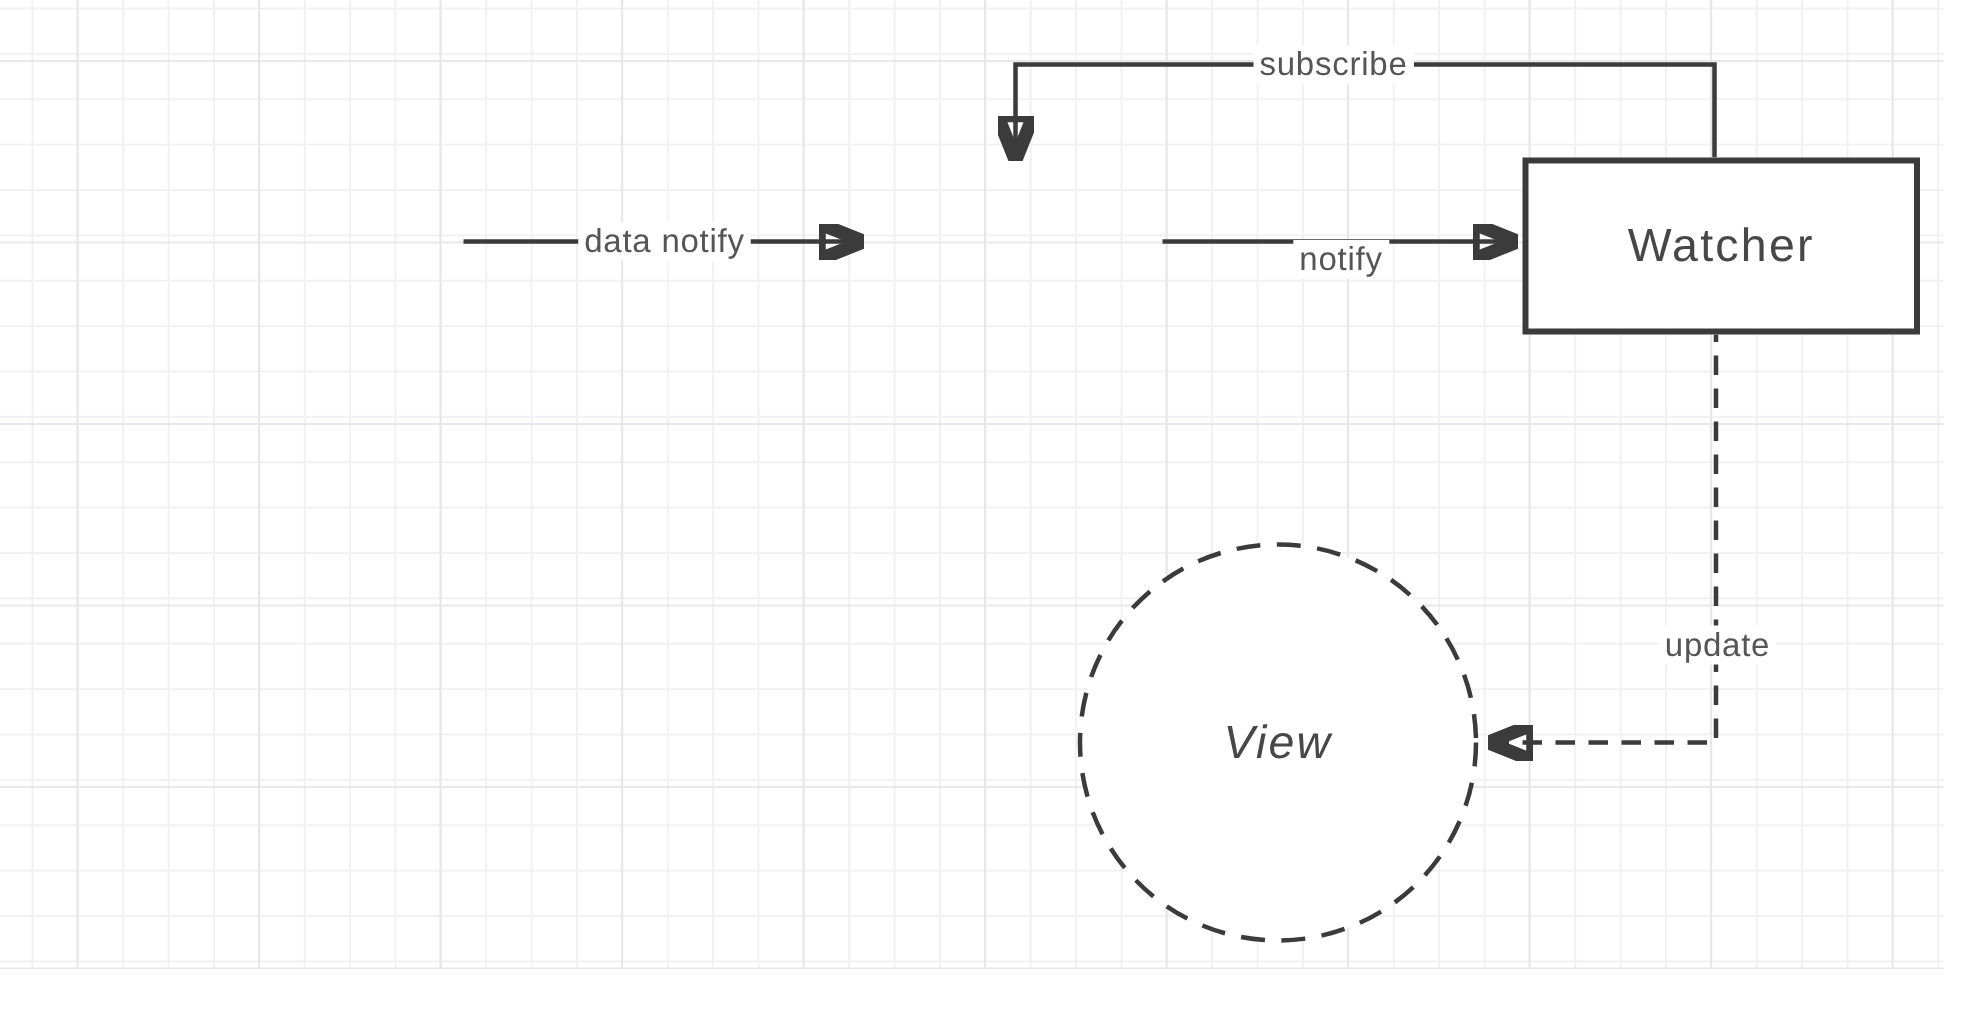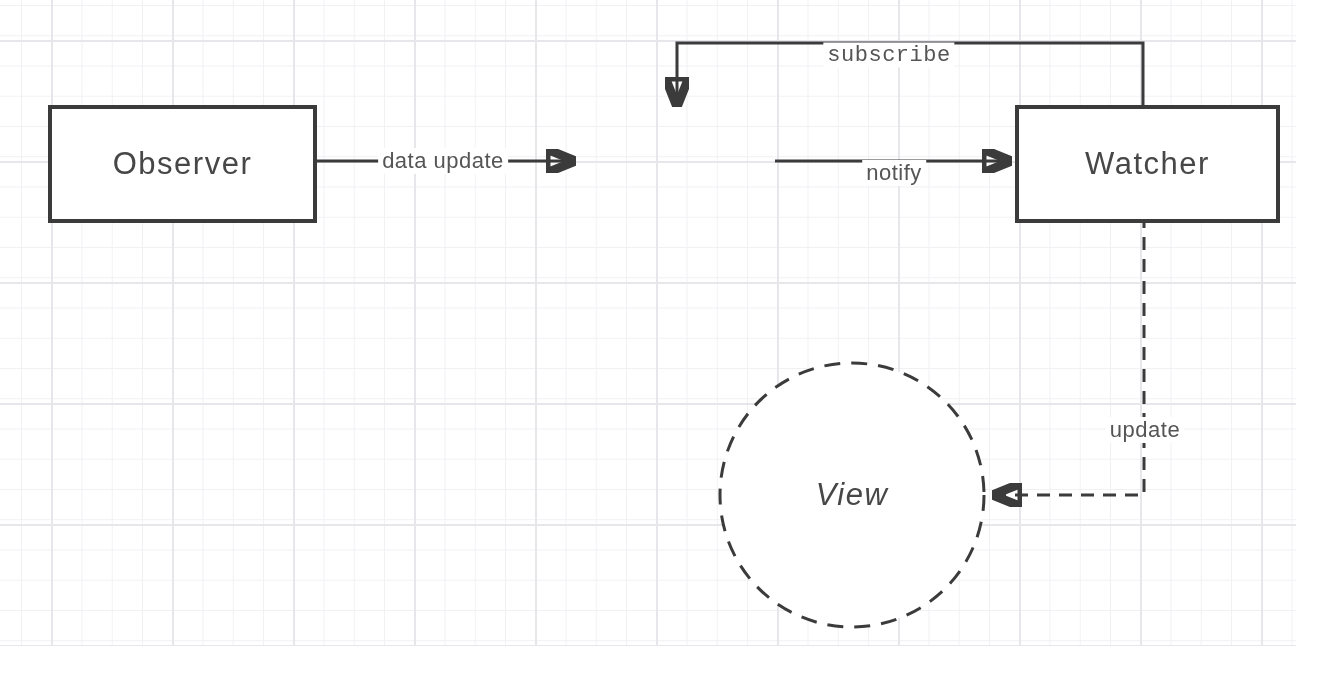--- a/index.html
+++ b/index.html
@@ -48,34 +48,31 @@
       <marker id="arrowhead" viewBox="0 0 10 8" refX="10" refY="4" markerWidth="10" markerHeight="8" orient="auto">
         <path d="M0 0 L10 4 L0 8 Z" fill="#3b3b3b" stroke="none"></path>
       </marker>
     </defs>
     <path d="M309 161 H576" marker-end="url(#arrowhead)"></path>
     <path d="M775 161 H1012" marker-end="url(#arrowhead)"></path>
     <path d="M1143 105 V43 H677 V107" marker-end="url(#arrowhead)"></path>
     <path class="dashed" d="M1144 215 V495 H992" marker-end="url(#arrowhead)"></path>
   </svg>
 
-  <div class="node rect" style="left:48px;top:105px;width:261px;height:110px;">
-    <span class="label">Observer</span>
-  </div>
 
 
   <div class="node rect" style="left:1015px;top:105px;width:257px;height:110px;">
     <span class="label">Watcher</span>
   </div>
 
   <div class="node circle" style="left:718px;top:361px;width:268px;height:268px;font-style:italic;">
     <svg class="fill-circle" width="268" height="268">
       <circle cx="134" cy="134" r="132" fill="#ffffff" stroke="#3b3b3b" stroke-width="3" stroke-dasharray="16 11"></circle>
     </svg>
     <span class="label">View</span>
   </div>
 
-  <span class="edge-label" style="left:443px;top:161px;">data update</span>
+  <span class="edge-label" style="left:443px;top:161px;">data notify</span>
   <span class="edge-label" style="left:894px;top:173px;">notify</span>
-  <span class="edge-label" style="left:889px;top:55px;font-family:Liberation Mono, monospace;">subscribe</span>
+  <span class="edge-label" style="left:889px;top:43px;">subscribe</span>
   <span class="edge-label" style="left:1145px;top:430px;">update</span>
 
 </div>
 
 </body></html>

